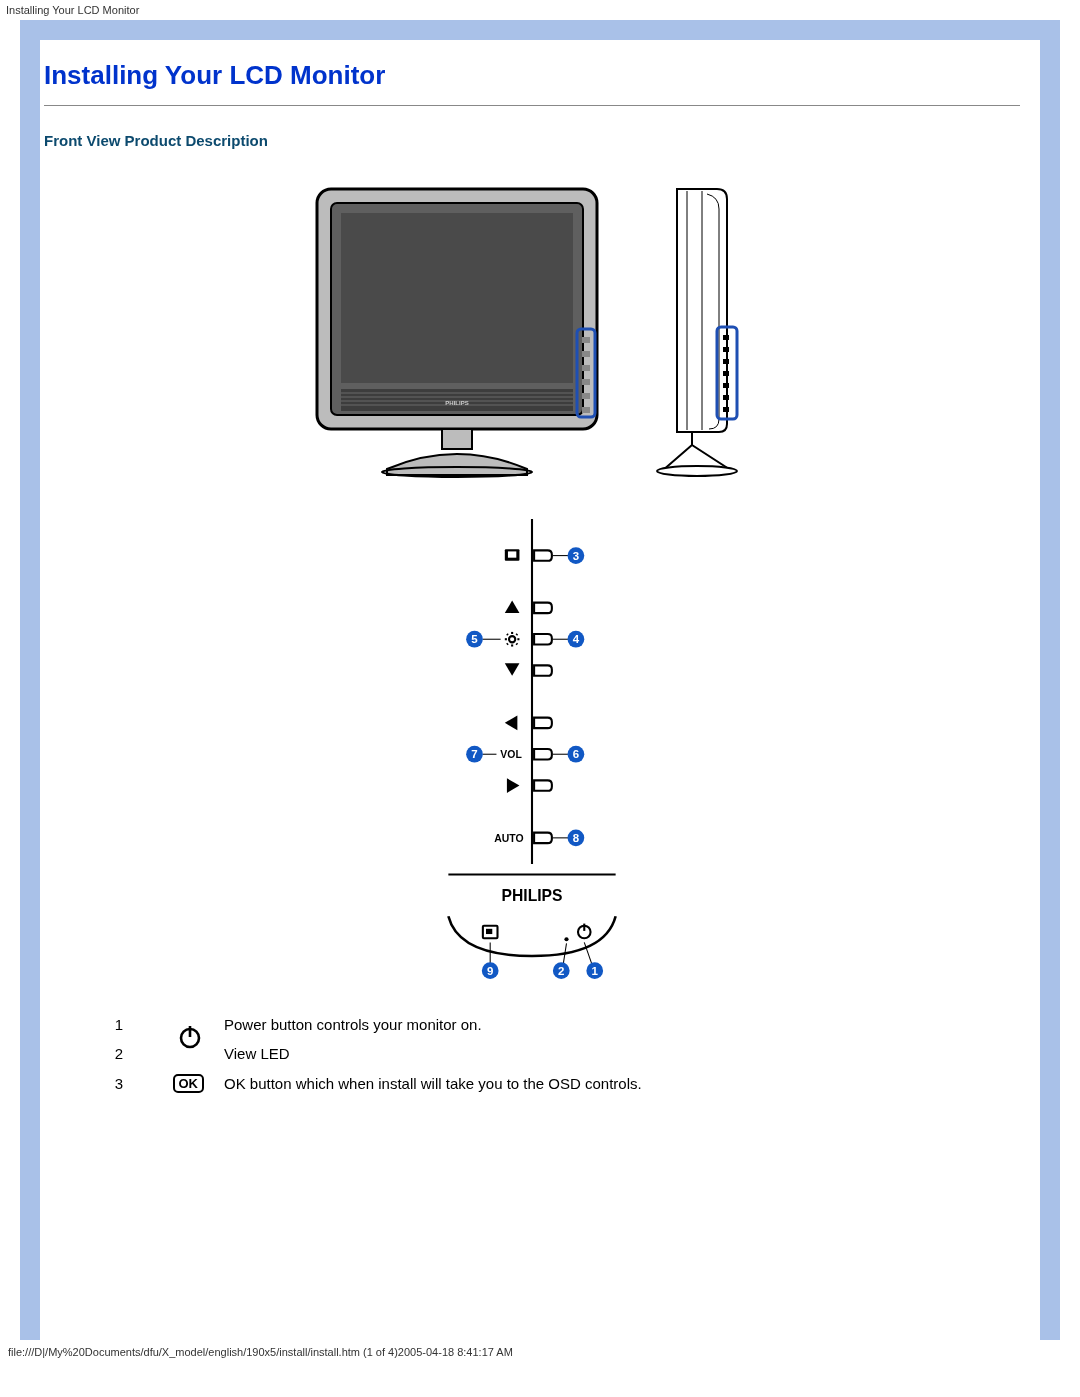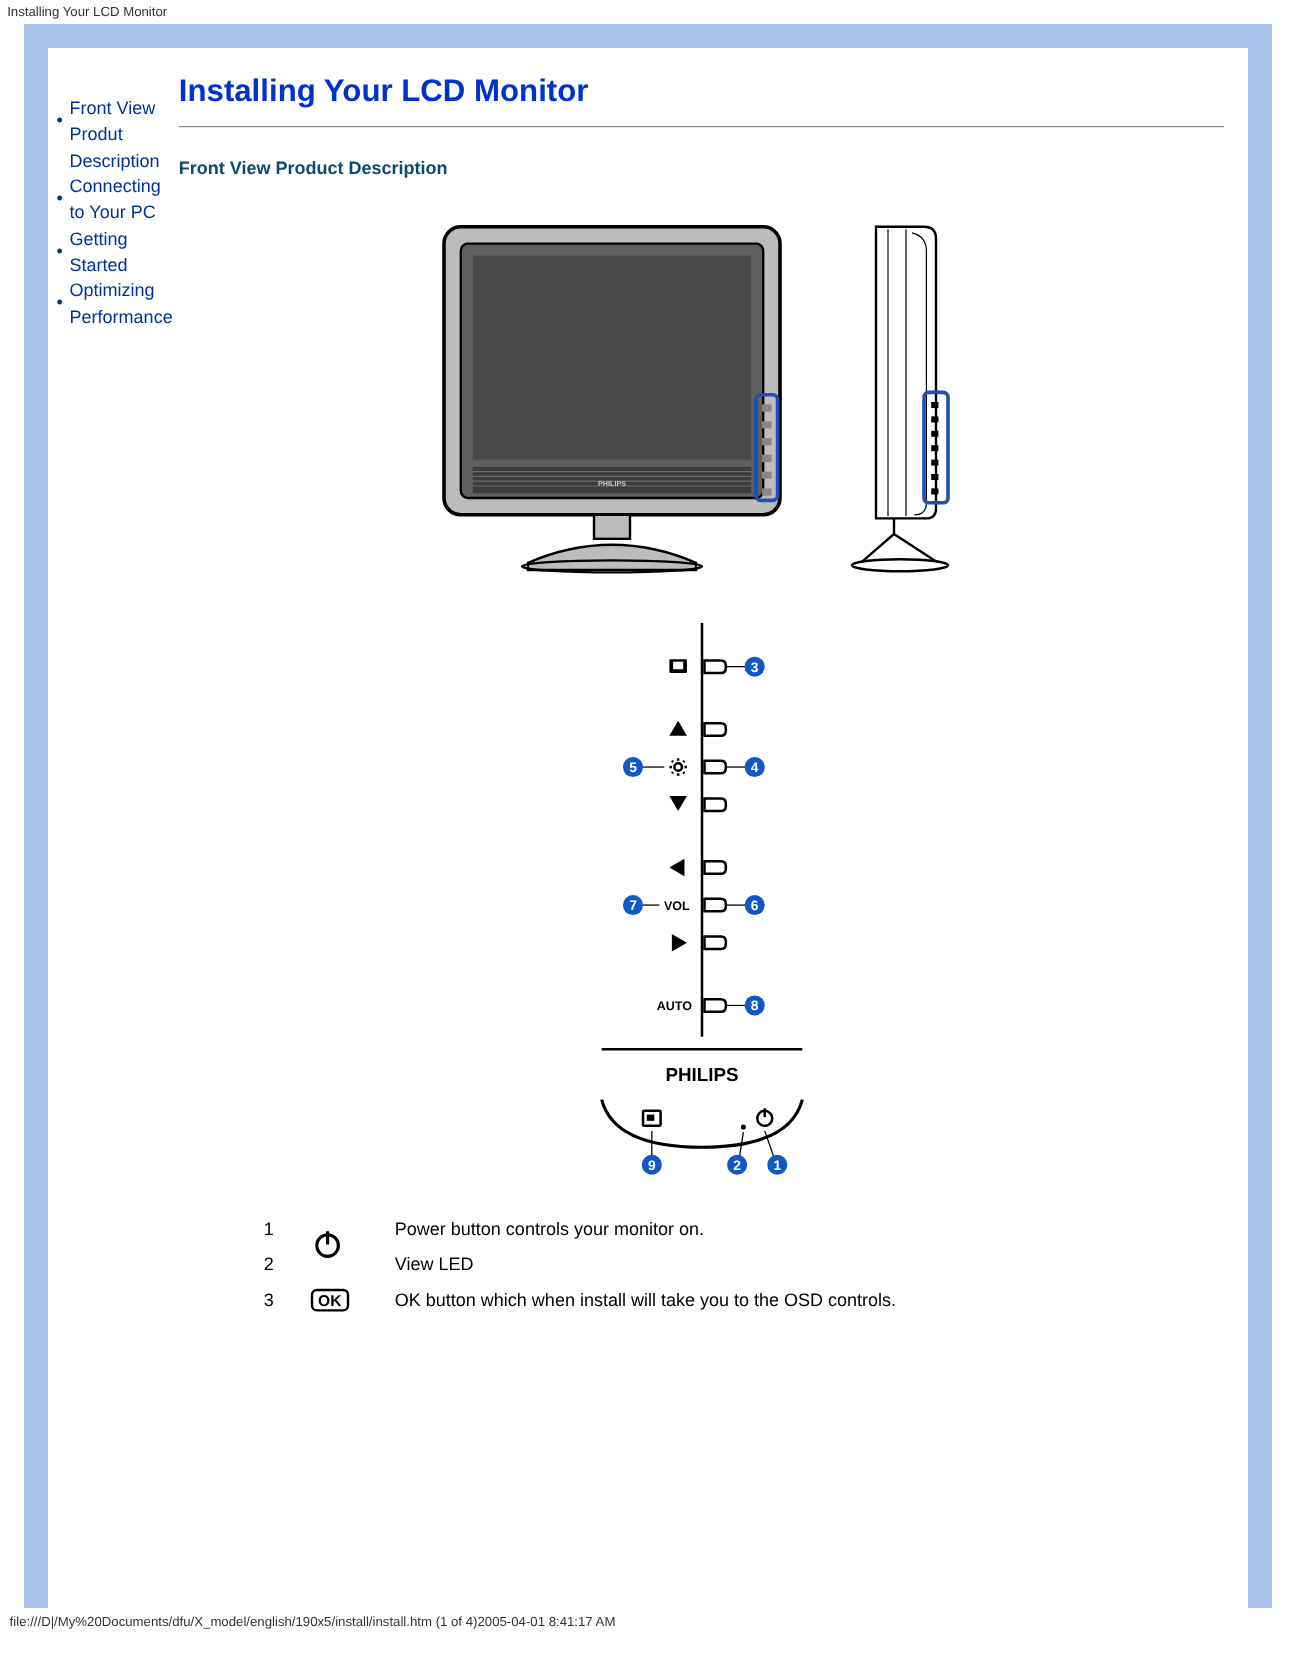--- a/index.html
+++ b/index.html
@@ -76,21 +76,21 @@
     width: 83%;
     margin-left: 50px;
     border-collapse: collapse;
   }
   .desc-table td {
     padding: 6px 10px;
     vertical-align: middle;
     font-size: 15px;
   }
   .desc-table td.num { width: 50px; text-align:center; }
-  .desc-table td.icon { width: 70px; text-align:left; }
+  .desc-table td.icon { width: 70px; text-align:right; }
   .footer {
     font-size: 11px;
     color: #333;
     padding: 6px 8px;
   }
   .icon-box {
     display:inline-block;
     border:2.5px solid #000;
     border-radius:5px;
     padding:1px 4px;
@@ -99,28 +99,20 @@
     line-height:1;
   }
 </style>
 </head>
 <body>
 
 <div class="header-bar">Installing Your LCD Monitor</div>
 
 <div class="page">
 
-  <nav class="sidebar">
-    <ul>
-      <li><a>Front View Produt Description</a></li>
-      <li><a>Connecting to Your PC</a></li>
-      <li><a>Getting Started</a></li>
-      <li><a>Optimizing Performance</a></li>
-    </ul>
-  </nav>
 
   <main class="content">
     <h1>Installing Your LCD Monitor</h1>
     <hr>
     <h2>Front View Product Description</h2>
 
     <div class="diagram-block">
       <svg class="monitor-front" viewBox="0 0 300 300">
 
         <rect x="10" y="10" width="280" height="240" rx="14" fill="#bcbcbc" stroke="#000" stroke-width="3"></rect>
@@ -323,13 +315,13 @@
           <span class="icon-box">OK</span>
         </td>
         <td>OK button which when install will take you to the OSD controls.</td>
       </tr>
     </tbody>
       </table>
 
   </main>
 </div>
 
-<div class="footer">file:///D|/My%20Documents/dfu/X_model/english/190x5/install/install.htm (1 of 4)2005-04-01 8:41:17 AM</div>
+<div class="footer">file:///D|/My%20Documents/dfu/X_model/english/190x5/install/install.htm (1 of 4)2005-04-18 8:41:17 AM</div>
 
 </body></html>

